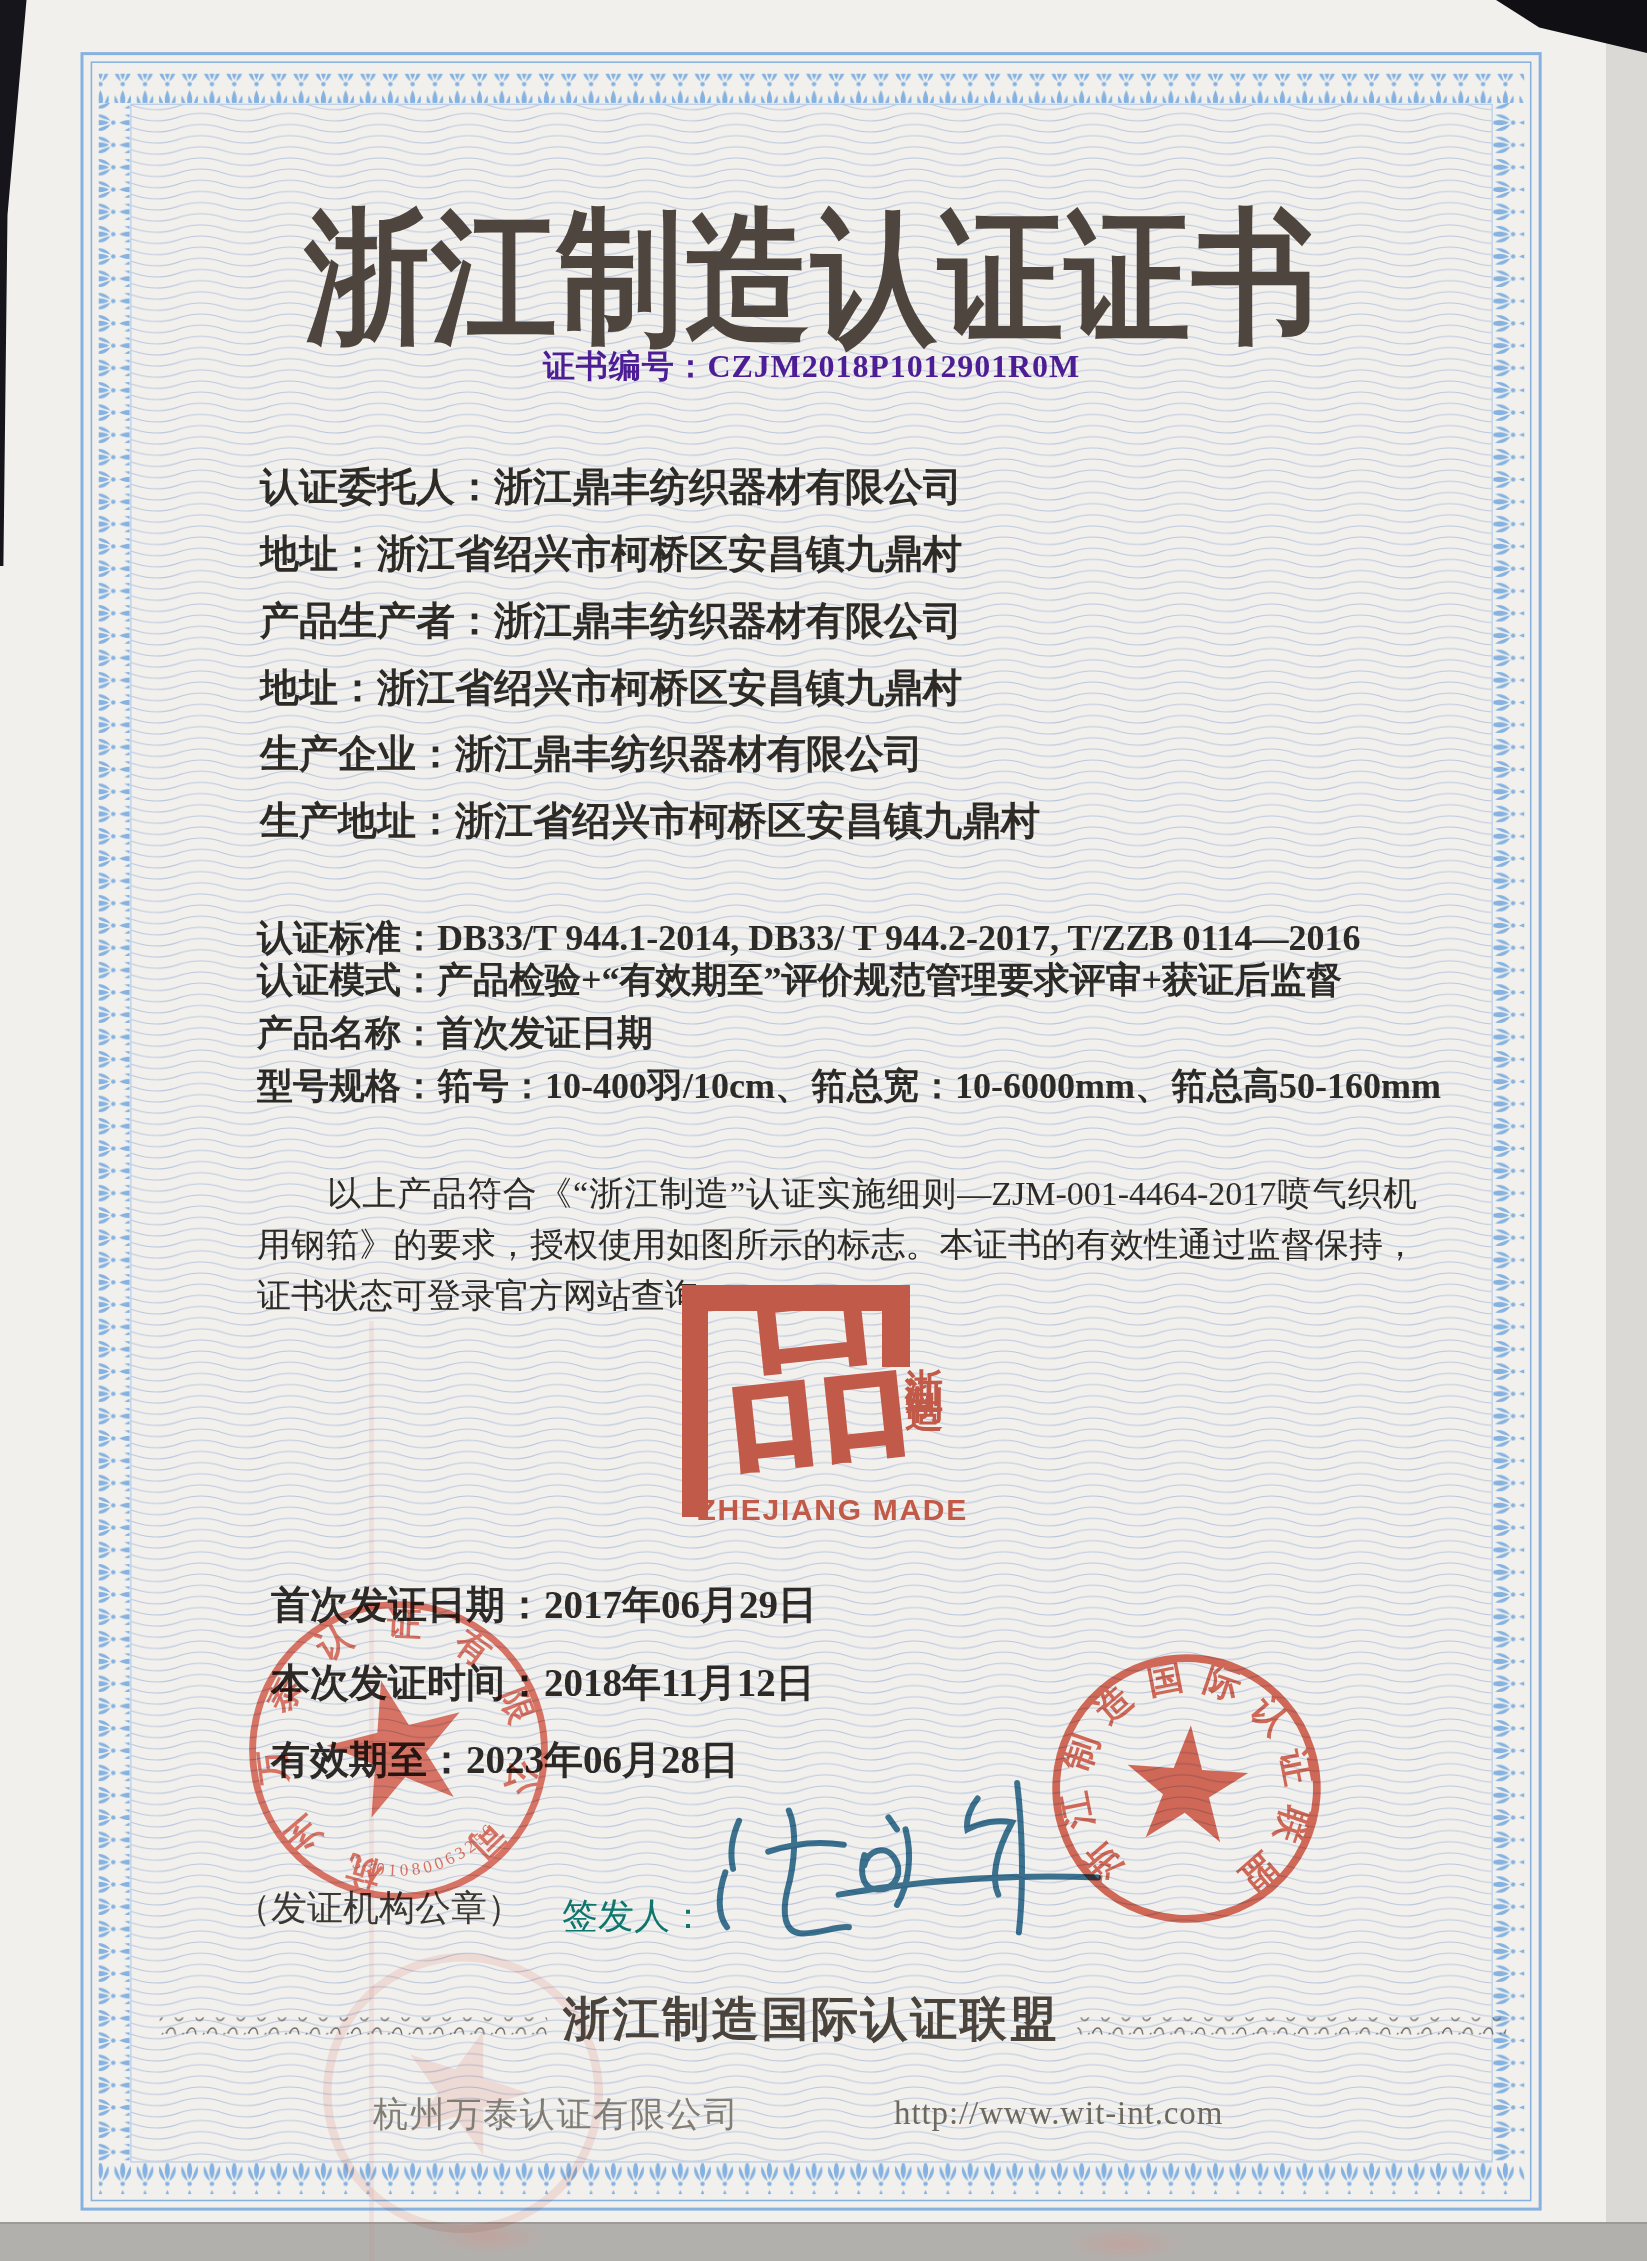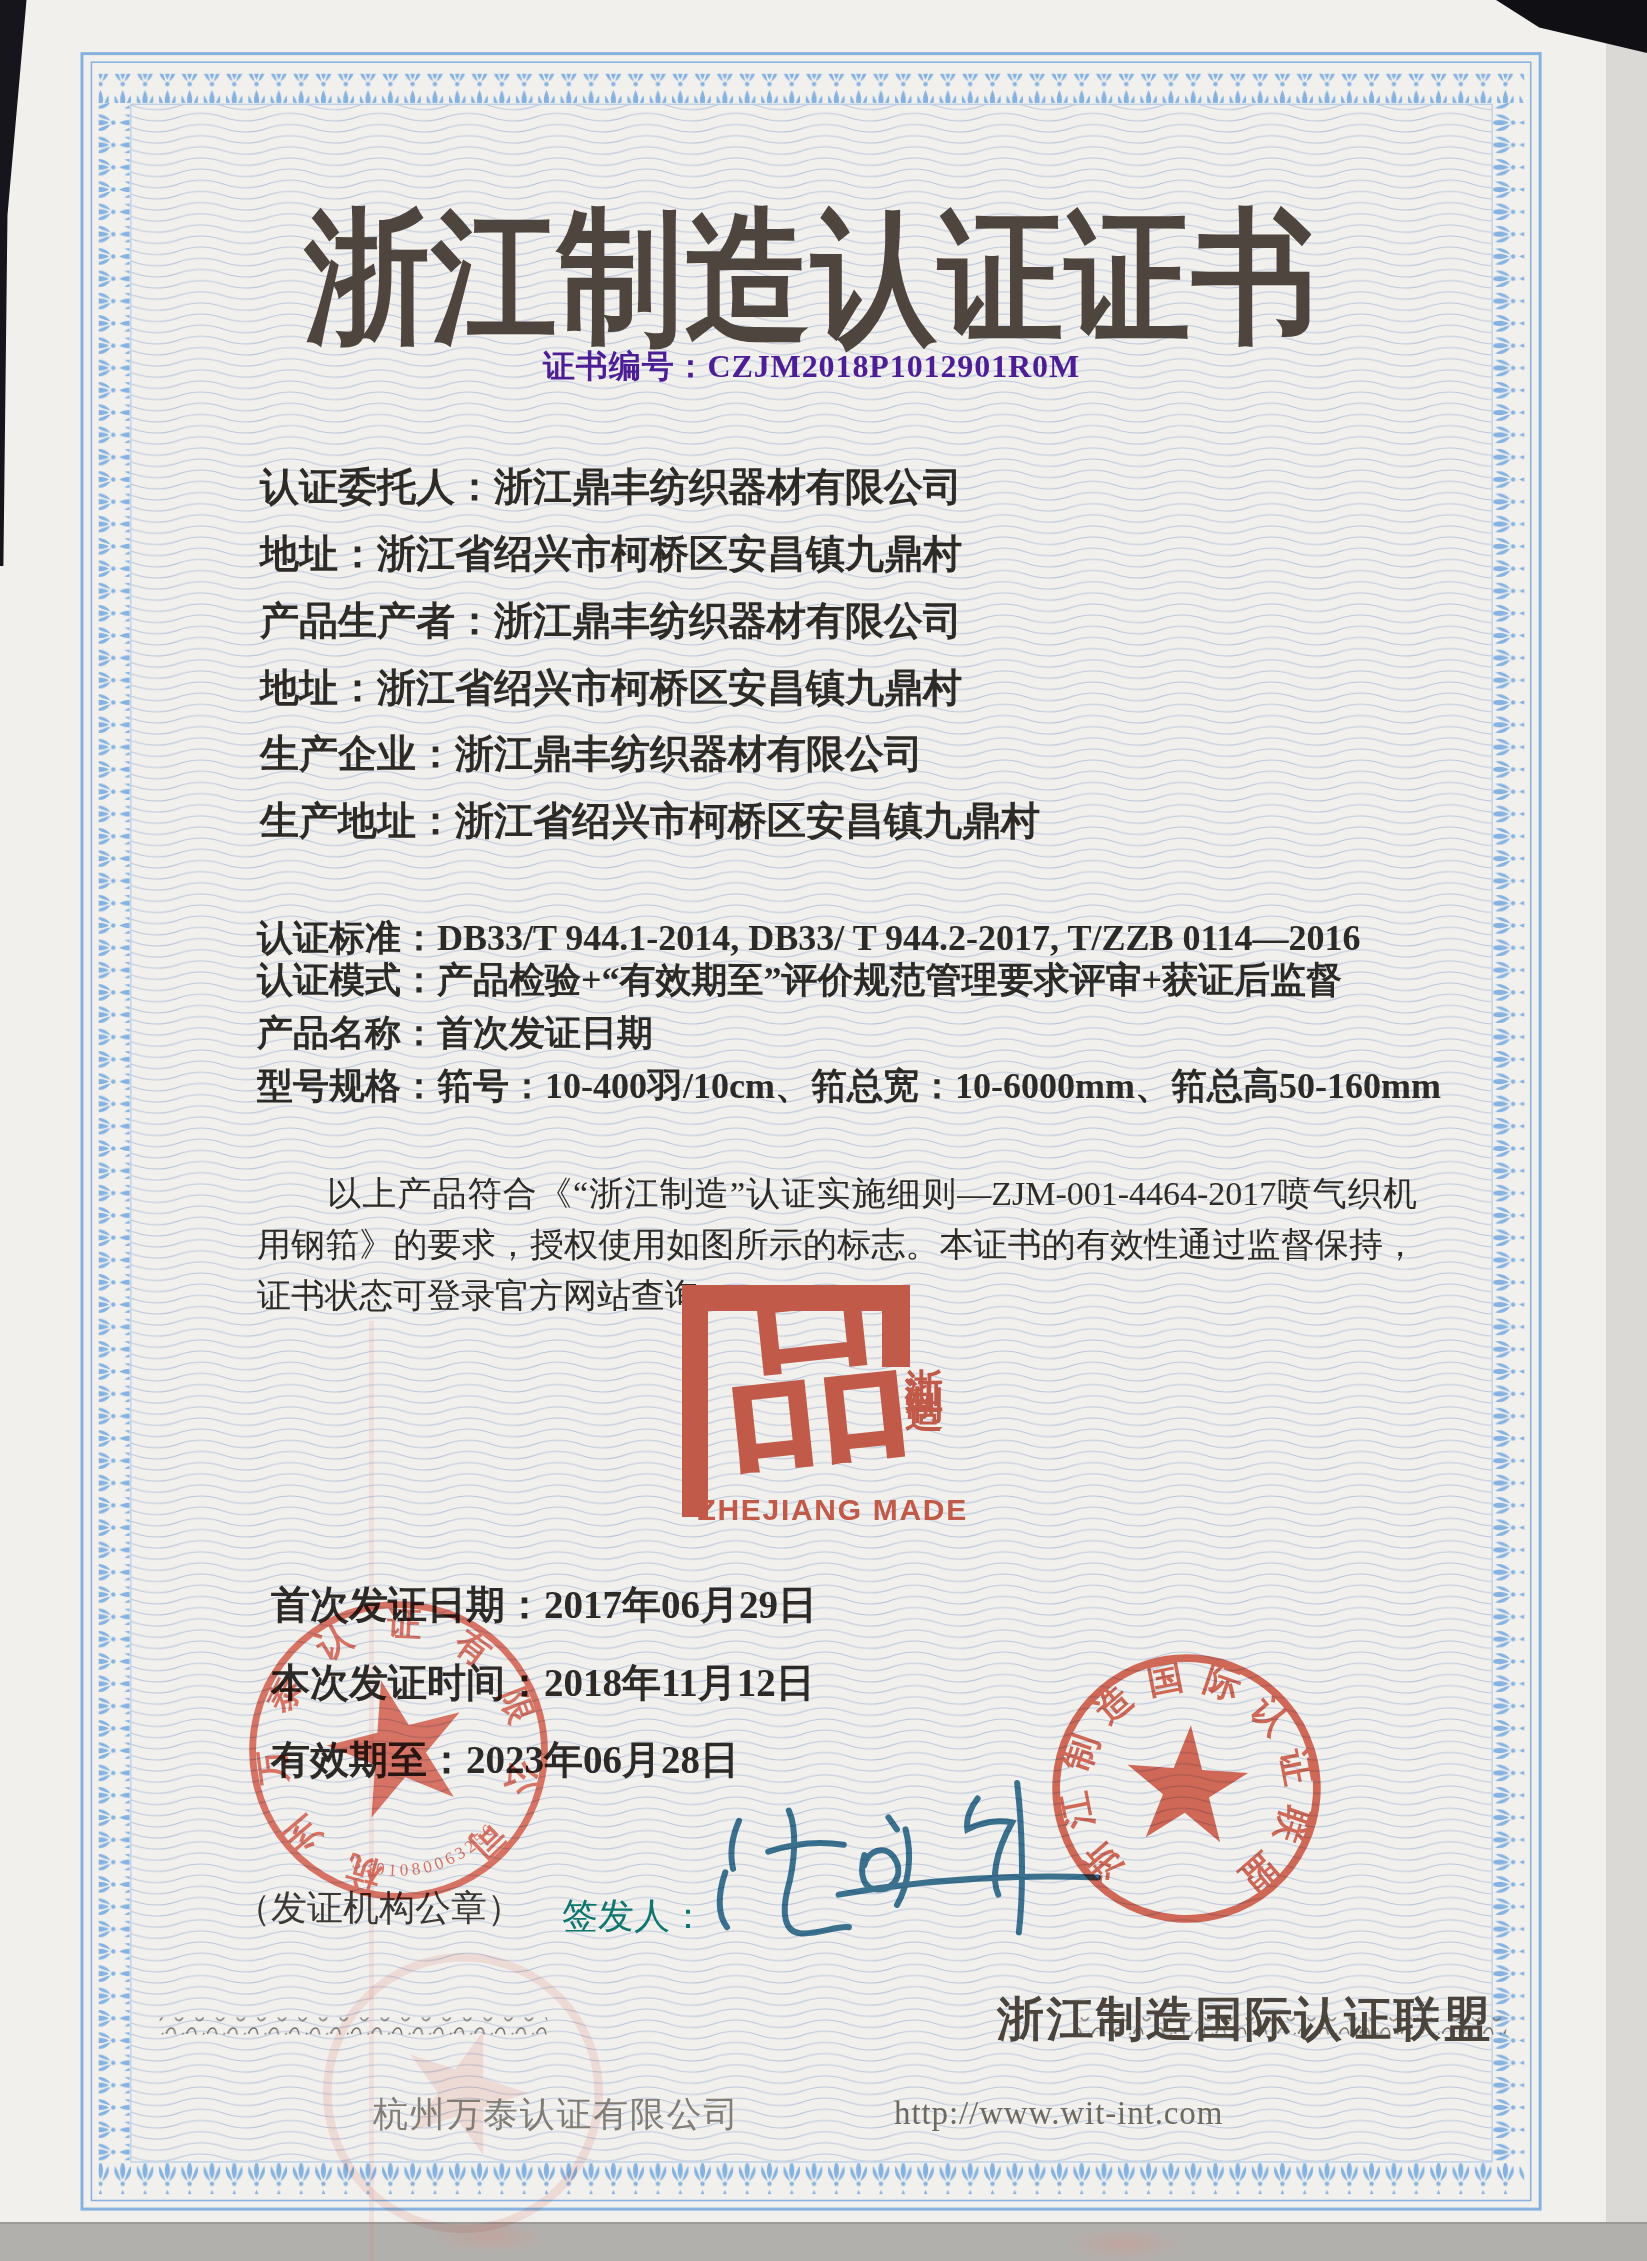--- a/index.html
+++ b/index.html
@@ -31,21 +31,21 @@
     font-size:39px;font-weight:bold;color:#2e2b27;}
   .specline{left:257px;width:1252px;height:48px;white-space:nowrap;
     font-size:36px;font-weight:bold;color:#2c2a26;}
   #statement{left:257px;top:1134px;width:1160px;
     font-size:34px;line-height:51px;color:#2e2b27;text-align:justify;text-indent:70px;
     font-weight:500;}
   .dateline{left:227px;width:772px;white-space:nowrap;
     font-size:39px;font-weight:600;color:#2c2926;margin-left:44px;}
   #seal-note{left:235px;top:1884px;font-size:36px;color:#3b3733;font-weight:500;}
   #issuer-label{left:562px;top:1892px;font-size:36px;color:#0f766e;font-weight:500;}
-  #alliance-banner{left:129px;top:1988px;width:1364px;text-align:right;
+  #alliance-banner{left:129px;top:1988px;width:1364px;text-align:center;
     font-size:47px;font-weight:bold;color:#4a443c;letter-spacing:2.6px;}
   #footer-company{left:373px;top:2091px;font-size:35px;color:#827d74;letter-spacing:1.7px;}
   #footer-url{left:894px;top:2095px;font-size:33px;color:#6e695f;letter-spacing:0.9px;
     font-family:"Liberation Serif","DejaVu Serif",serif;}
   
   #logo{left:682px;top:1285px;width:276px;height:242px;}
   #logo .bar-top{position:absolute;left:0;top:0;width:227px;height:26px;background:#c15a49;}
   #logo .bar-tab{position:absolute;left:200px;top:0;width:27.5px;height:82px;background:#c15a49;}
   #logo .bar-left{position:absolute;left:0;top:0;width:26px;height:232px;background:#c15a49;}
   #logo .glyph{position:absolute;left:36px;top:-3.4px;width:197px;text-align:center;

